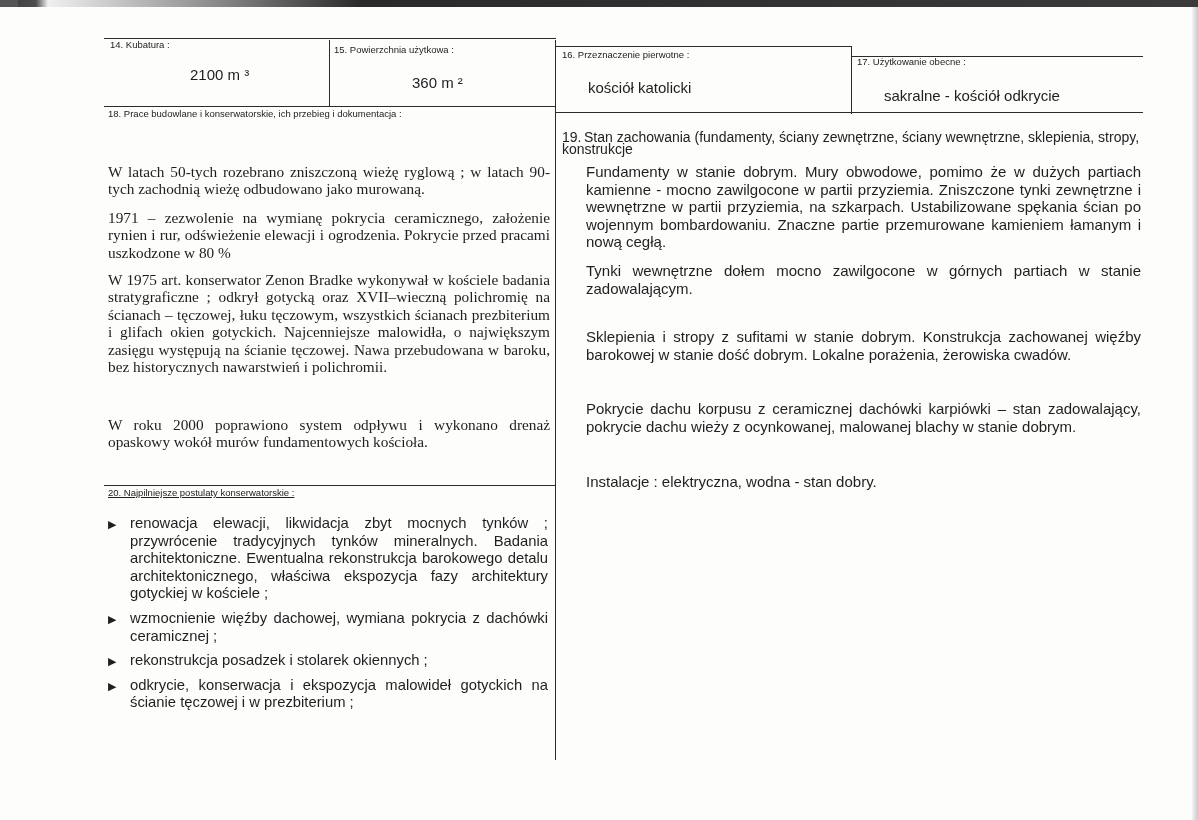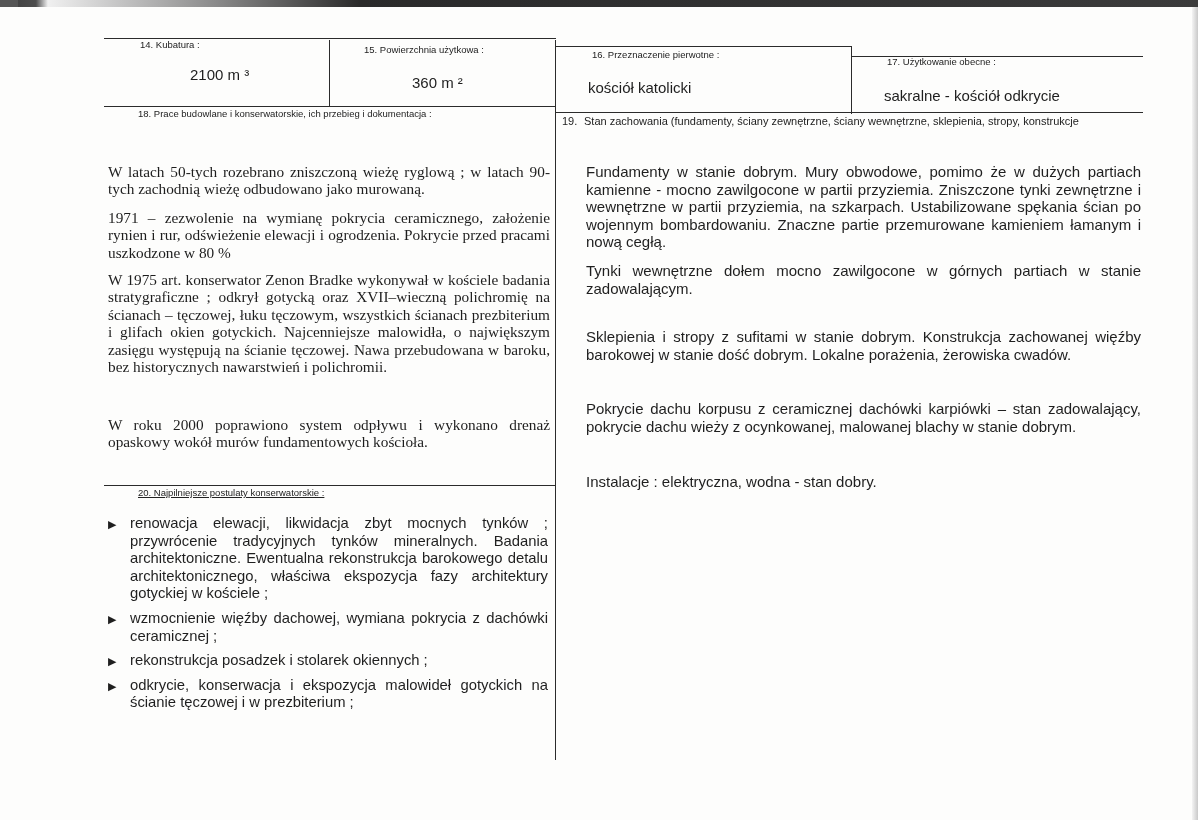--- a/index.html
+++ b/index.html
@@ -9,29 +9,29 @@
   }
   .topbar { position:absolute; left:0; top:0; width:1198px; height:7px;
     background:linear-gradient(90deg,#3a3a3a 0%,#4d4d4d 3%,#f0f0f0 4%,#8a8a8a 18%,#2a2a2a 30%,#3b3b3b 100%); }
   .topbar-left { position:absolute; left:0; top:0; width:18px; height:7px; background:#555; }
   .rightedge { position:absolute; right:0; top:7px; width:6px; height:813px;
     background:linear-gradient(90deg,#f4f4f4,#c9c9c9); }
   .line-h { position:absolute; height:1px; background:#2b2b2b; }
   .line-v { position:absolute; width:1px; background:#2b2b2b; }
   .sans { font-family:"Liberation Sans", sans-serif; }
   .serif { font-family:"Liberation Serif", serif; }
-  .lbl { position:absolute; font-size:9.5px; color:#222; white-space:nowrap;margin-left:30px; }
+  .lbl { position:absolute; font-size:9.5px; color:#222; white-space:nowrap; }
   .val { position:absolute; font-size:15px; color:#1e1e1e; white-space:nowrap; }
   .para { position:absolute; text-align:justify; text-align-last:auto; }
   .serif-para { font-size:15.3px; line-height:17.4px; color:#1d1d1d; }
   .sans-para { font-size:15px; line-height:17.6px; color:#1f1f1f; }
   .bullet-list { position:absolute; left:108px; top:515px; width:440px; margin:0; padding:0; list-style:none; }
   .bullet-list li { position:relative; padding-left:22px; font-size:14.8px; line-height:17.6px; text-align:justify; margin-bottom:7px; color:#1f1f1f;}
   .bullet-list li .arrow { position:absolute; left:0; top:1px; font-size:11px; }
-  .hdr19 { position:absolute; left:562px; top:116px; width:590px; font-size:11px; line-height:11.5px; color:#222; }
+  .hdr19 { position:absolute; left:562px; top:132px; width:590px; font-size:14px; line-height:11.5px; color:#222; }
   .hdr19 .num { display:inline-block; width:22px; }
   .hdr19 .cont { padding-left:24px; display:block; }
 </style>
 </head>
 <body>
 
 <div class="topbar"></div>
 <div class="topbar-left"></div>
 <div class="rightedge"></div>
 

